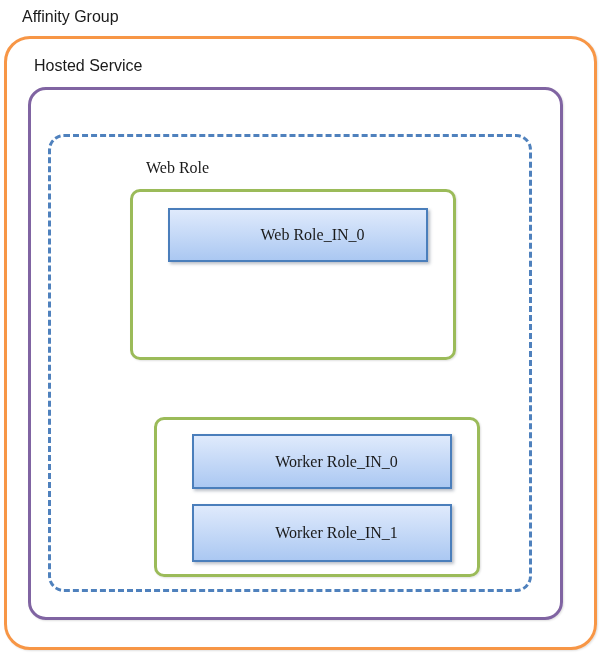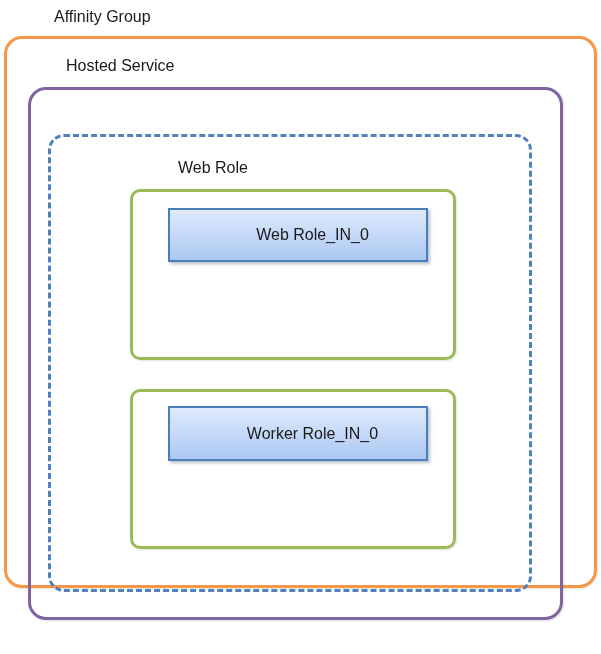--- a/index.html
+++ b/index.html
@@ -25,56 +25,56 @@
     height: 654px;
     background: var(--c-bg);
     overflow: hidden;
   }
   .label {
     position: absolute;
     font-size: 16px;
     line-height: 20px;
     white-space: nowrap;
     color: var(--c-text);
-    margin-left: 32px;
   }
   .box { position: absolute; background: transparent; }
 
   .box-orange {
-    left: 4px; top: 36px; width: 593px; height: 552px;
+    left: 4px; top: 36px; width: 593px; height: 614px;
     border: 3px solid var(--c-orange);
-    border-radius: 18px;
+    border-radius: 26px;
     box-shadow: 1px 1px 2px rgba(0,0,0,0.12);
   }
   .label-affinity { left: 22px; top: 7px; }
 
   .box-purple {
     left: 21px; top: 48px; width: 535px; height: 533px;
     border: 3px solid var(--c-purple);
     border-radius: 18px;
     box-shadow: 1px 1px 2px rgba(0,0,0,0.12);
   }
   .label-hosted { left: 27px; top: 17px; }
 
   .box-blue {
     left: 17px; top: 44px; width: 484px; height: 458px;
     border: 3px dashed var(--c-blue);
     border-radius: 16px;
+    font-family: Liberation Serif, serif;
   }
   .label-service { left: 26px; top: 19px; }
 
   .box-green {
     position: absolute;
     left: 79px; width: 326px;
     border: 3px solid var(--c-green);
     border-radius: 10px;
     box-shadow: 1px 1px 2px rgba(0,0,0,0.12);
   }
   .box-green.web-role    { top: 52px;  height: 171px; }
-  .box-green.worker-role { top: 252px; height: 160px; }
+  .box-green.worker-role { top: 280px; height: 160px; margin-left: 24px; }
   .label-web-role    { left: 95px; top: 21px;  }
   .label-worker-role { left: 95px; top: 240px; }
 
   .instance {
     position: absolute;
     left: 35px; width: 260px;
     border: 2px solid var(--c-inst-border);
     background: linear-gradient(to bottom, var(--c-inst-top), var(--c-inst-bottom));
     box-shadow: 2px 2px 3px rgba(100,110,130,0.45);
     display: flex;
@@ -107,18 +107,19 @@
 
         <div class="label label-web-role">Web Role</div>
 
         <div class="box-green web-role">
           <div class="instance instance-0">Web Role_IN_0</div>
         </div>
 
 
         <div class="box-green worker-role">
           <div class="instance instance-0">Worker Role_IN_0</div>
+          <div class="instance instance-1">Worker Role_IN_1</div>
         </div>
 
       </div>
     </div>
   </div>
 </div>
 
 </body></html>

